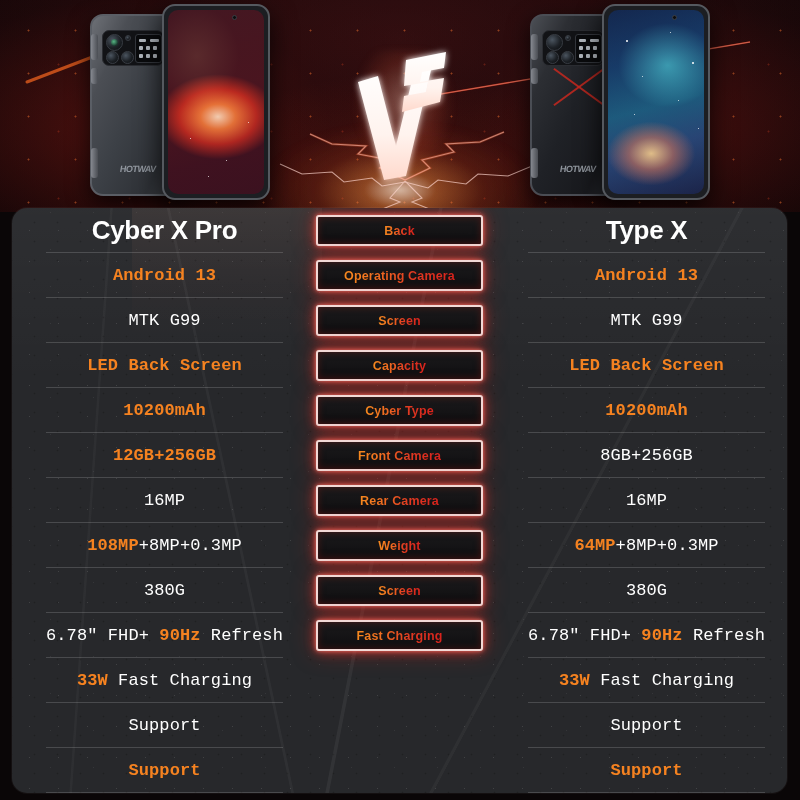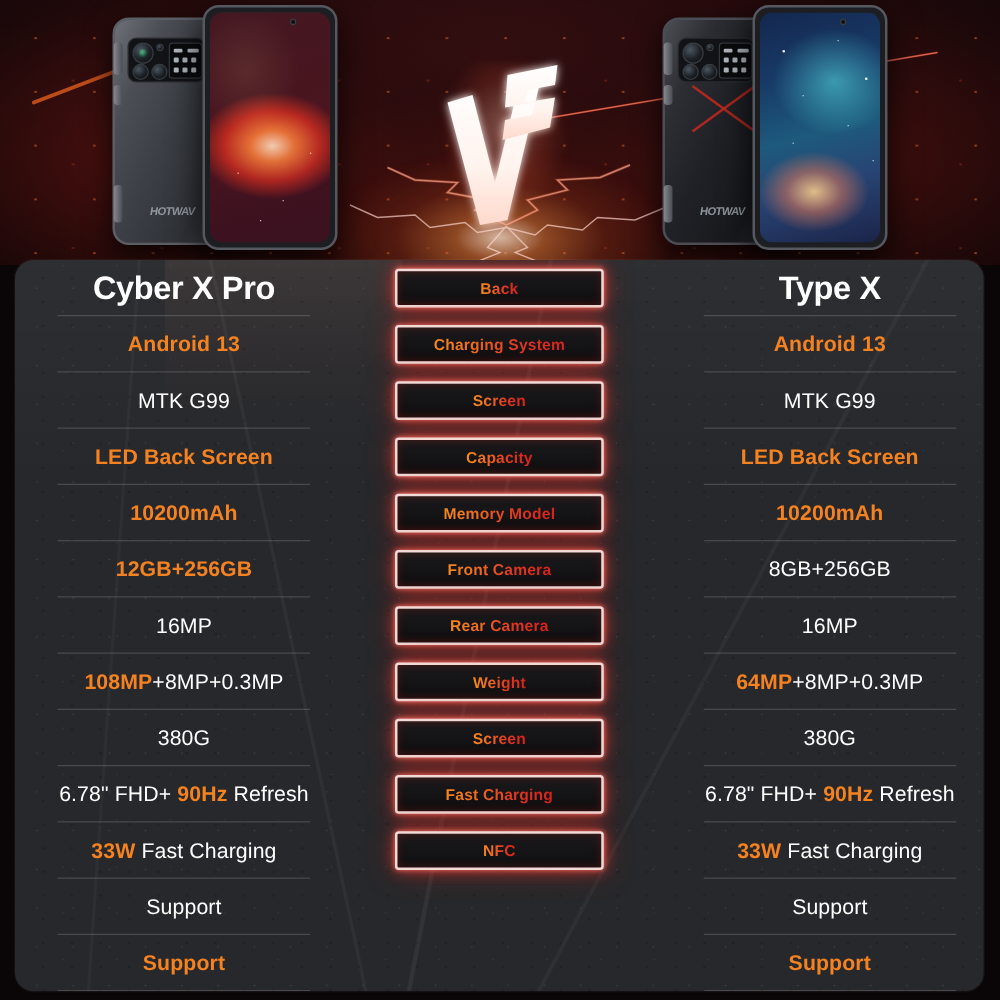--- a/index.html
+++ b/index.html
@@ -223,20 +223,21 @@
     font-size: 26px;
     font-weight: 800;
     color: #ffffff;
     letter-spacing: -0.3px;
   }
   .val {
     font-size: 17px;
     color: #ffffff;
     letter-spacing: 0.1px;
     white-space: nowrap;
+    font-family: Liberation Mono, monospace;
   }
   .val.hl { color: #f58220; font-weight: 800; }
   .val .hl { color: #f58220; font-weight: 800; }
 
   
   .row-mid {
     height: 45px;
     display: flex;
     align-items: center;
     justify-content: center;
@@ -456,36 +457,36 @@
         </div>
 
       <div class="col col-mid" id="col-mid">
           <div class="row-mid">
             <div class="badge">
               <span class="badge-txt">Back</span>
             </div>
           </div>
           <div class="row-mid">
             <div class="badge">
-              <span class="badge-txt">Charging System</span>
+              <span class="badge-txt">Operating Camera</span>
             </div>
           </div>
           <div class="row-mid">
             <div class="badge">
               <span class="badge-txt">Screen</span>
             </div>
           </div>
           <div class="row-mid">
             <div class="badge">
               <span class="badge-txt">Capacity</span>
             </div>
           </div>
           <div class="row-mid">
             <div class="badge">
-              <span class="badge-txt">Memory Model</span>
+              <span class="badge-txt">Cyber Type</span>
             </div>
           </div>
           <div class="row-mid">
             <div class="badge">
               <span class="badge-txt">Front Camera</span>
             </div>
           </div>
           <div class="row-mid">
             <div class="badge">
               <span class="badge-txt">Rear Camera</span>
@@ -497,25 +498,20 @@
             </div>
           </div>
           <div class="row-mid">
             <div class="badge">
               <span class="badge-txt">Screen</span>
             </div>
           </div>
           <div class="row-mid">
             <div class="badge">
               <span class="badge-txt">Fast Charging</span>
-            </div>
-          </div>
-          <div class="row-mid">
-            <div class="badge">
-              <span class="badge-txt">NFC</span>
             </div>
           </div>
         </div>
 
       <div class="col col-right" id="col-right">
         <div class="row head">
           <span class="title">Type X</span>
         </div>
       <div class="row">
             <span class="val hl">Android 13</span>

